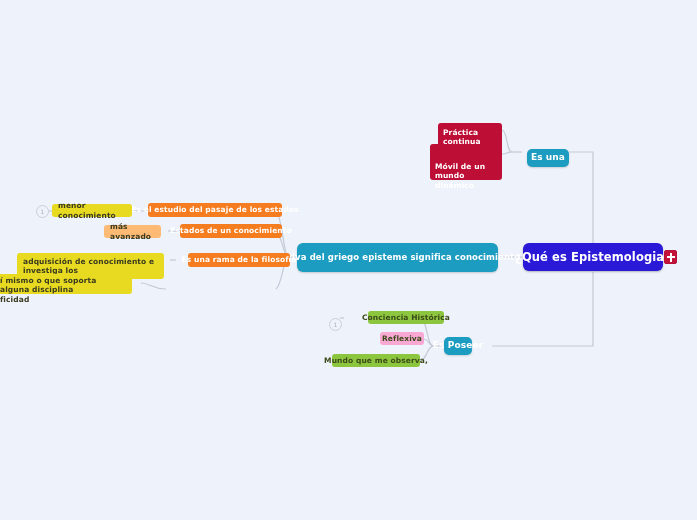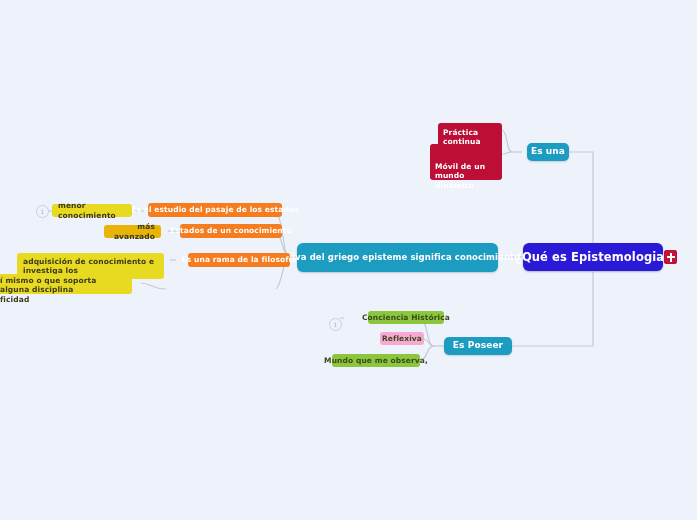--- a/index.html
+++ b/index.html
@@ -180,47 +180,47 @@
     <span>Es una rama de la filosofía</span>
   </div>
 
   <div class="node yellow" style="left:52px; top:204px; width:80px; height:13px; background:#e7da20;">
     <span>menor conocimiento</span>
   </div>
   <div class="collapse-dot" style="left:36px; top:205px;">
     <span>1</span>
   </div>
 
-  <div class="node yellow" style="left:104px; top:225px; width:57px; height:13px; background:#eab308;text-align:right;">
+  <div class="node yellow" style="left:104px; top:225px; width:57px; height:13px; background:#fdba74;">
     <span>más avanzado</span>
   </div>
 
   <div class="node yellow" style="left:17px; top:253px; width:147px; height:26px; background:#e7da20;">
     <span>adquisición de conocimiento e investiga los</span>
   </div>
 
   <div class="node yellow" style="left:-6px; top:274px; width:138px; height:20px; background:#e7da20; align-items:flex-start; padding-top:2px;">
     <span>í mismo o que soporta alguna disciplina
 ficidad</span>
   </div>
 
-  <div class="node teal-sub" style="left:527px; top:143px; width:42px; height:18px; background:#1b9cc0;">
+  <div class="node teal-sub" style="left:527px; top:149px; width:42px; height:18px; background:#1b9cc0;">
     <span>Es una</span>
   </div>
 
   <div class="node red" style="left:438px; top:123px; width:64px; height:28px; background:#bd0f35; padding:0 5px; justify-content:center;">
     <span>Práctica continua</span>
   </div>
 
   <div class="node red" style="left:430px; top:144px; width:72px; height:35px; background:#bd0f35; align-items:flex-start; padding:18px 5px;">
     <span>Móvil de un mundo
 dinámico</span>
   </div>
 
-  <div class="node teal-sub" style="left:444px; top:337px; width:68px; height:18px; background:#1b9cc0;">
+  <div class="node teal-sub" style="left:444px; top:337px; width:28px; height:18px; background:#1b9cc0;">
     <span>Es Poseer</span>
   </div>
 
   <div class="node green" style="left:344px; top:311px; width:76px; height:13px; background:#8cc63e;margin-left:24px;">
     <span>Conciencia Histórica</span>
   </div>
   <div class="collapse-dot" style="left:329px; top:318px;">
     <span>1</span>
   </div>
 

